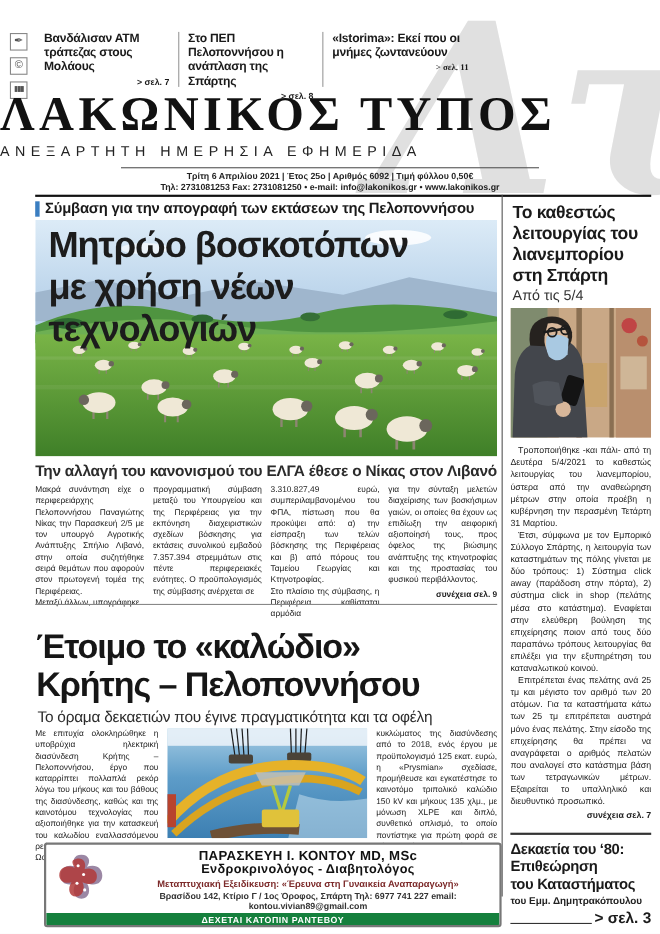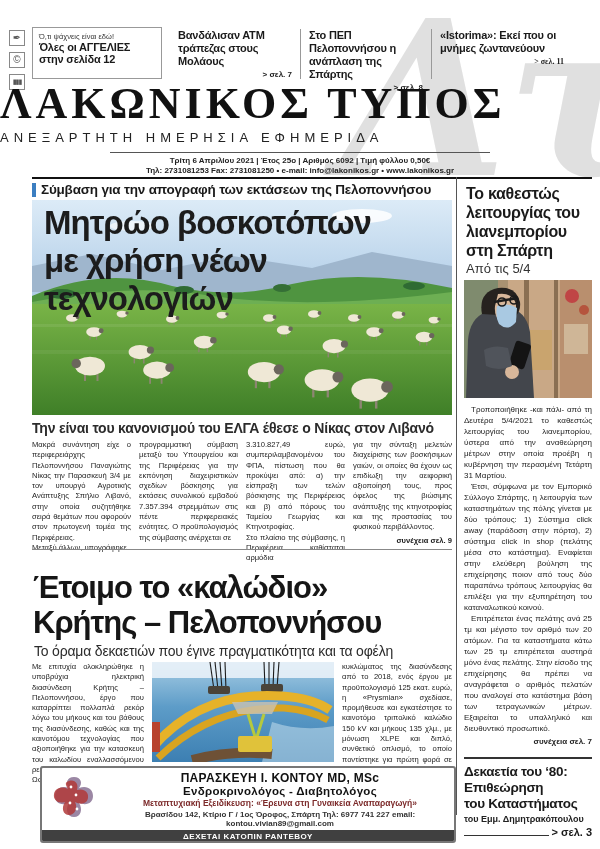--- a/index.html
+++ b/index.html
@@ -85,41 +85,36 @@
   .sb-photo { left:464px; top:280px; width:128px; height:118px; overflow:hidden; z-index:1;}
   .sb-body { left:464px; top:404px; width:128px; font-size:8px; line-height:11px; color:#222; text-align:justify; z-index:2;}
   .sb-body p { margin:0; text-indent:7px; }
   .sb-cont { text-align:right; font-weight:700; margin-top:2px; }
   .sb-rule { left:464px; top:757px; width:128px; height:2px; background:#333; z-index:2;}
   .sb-promo { left:464px; top:764px; width:128px; z-index:2;}
   .sb-promo .pt { font-size:13.5px; font-weight:700; line-height:16px; letter-spacing:-.3px; }
   .sb-promo .pa { font-size:9px; font-weight:700; color:#222; margin-top:2px; }
   .sb-promo .pl { display:flex; align-items:flex-end; margin-top:2px; }
   .sb-promo .pl .ln { flex:1; border-bottom:1px solid #333; margin-bottom:2px; }
-  .sb-promo .pl .pg { font-size:11px; font-weight:700; margin-left:2px; }
+  .sb-promo .pl .pg { font-size:14px; font-weight:700; margin-left:2px; }
 </style>
 </head>
 <body>
 
 <div class="page">
 
   <div class="watermark">Λτ</div>
 
   <div class="abs rail">
     <div class="ric">✒</div>
     <div class="ric">©</div>
     <div class="ric" style="font-size:7px; letter-spacing:-1px;">▮▮▮</div>
   </div>
 
   <div class="abs topbar">
-    <div class="adsbox">
-      <div class="l1">Ό,τι ψάχνεις είναι εδώ!</div>
-      <div class="l2">Όλες οι ΑΓΓΕΛΙΕΣ</div>
-      <div class="l3">στην σελίδα 12</div>
-    </div>
     <div class="teaser" style="width:130px;">
       <div class="tt">Βανδάλισαν ΑΤΜ τράπεζας στους Μολάους</div>
       <div class="pg">&gt; σελ. 7</div>
     </div>
     <div class="tdiv"></div>
     <div class="teaser" style="width:130px;">
       <div class="tt">Στο ΠΕΠ Πελοποννήσου η ανάπλαση της Σπάρτης</div>
       <div class="pg">&gt; σελ. 8</div>
     </div>
     <div class="tdiv"></div>
@@ -196,24 +191,24 @@
       <use href="#sh" transform="translate(290,180) scale(1.45)"></use>
       <use href="#sh" transform="translate(338,190) scale(1.55)"></use>
     </svg>
   </div>
 
   <div class="abs headline1">
     <div>Μητρώο βοσκοτόπων</div>
     <div>με χρήση νέων τεχνολογιών</div>
   </div>
 
-  <div class="abs caption1">Την είναι του κανονισμού του ΕΛΓΑ έθεσε ο Νίκας στον Λιβανό</div>
+  <div class="abs caption1">Την αλλαγή του κανονισμού του ΕΛΓΑ έθεσε ο Νίκας στον Λιβανό</div>
 
   <div class="abs bodyrow1">
-    <div class="bcol">Μακρά συνάντηση είχε ο περιφερειάρχης Πελοποννήσου Παναγιώτης Νίκας την Παρασκευή 3/4 με τον υπουργό Αγροτικής Ανάπτυξης Σπήλιο Λιβανό, στην οποία συζητήθηκε σειρά θεμάτων που αφορούν στον πρωτογενή τομέα της Περιφέρειας.
+    <div class="bcol">Μακρά συνάντηση είχε ο περιφερειάρχης Πελοποννήσου Παναγιώτης Νίκας την Παρασκευή 2/5 με τον υπουργό Αγροτικής Ανάπτυξης Σπήλιο Λιβανό, στην οποία συζητήθηκε σειρά θεμάτων που αφορούν στον πρωτογενή τομέα της Περιφέρειας.
 Μεταξύ άλλων, υπογράφηκε</div>
     <div class="bcol">προγραμματική σύμβαση μεταξύ του Υπουργείου και της Περιφέρειας για την εκπόνηση διαχειριστικών σχεδίων βόσκησης για εκτάσεις συνολικού εμβαδού 7.357.394 στρεμμάτων στις πέντε περιφερειακές ενότητες. Ο προϋπολογισμός της σύμβασης ανέρχεται σε</div>
     <div class="bcol">3.310.827,49 ευρώ, συμπεριλαμβανομένου του ΦΠΑ, πίστωση που θα προκύψει από: α) την είσπραξη των τελών βόσκησης της Περιφέρειας και β) από πόρους του Ταμείου Γεωργίας και Κτηνοτροφίας.
 Στο πλαίσιο της σύμβασης, η Περιφέρεια καθίσταται αρμόδια</div>
     <div class="bcol">για την σύνταξη μελετών διαχείρισης των βοσκήσιμων γαιών, οι οποίες θα έχουν ως επιδίωξη την αειφορική αξιοποίησή τους, προς όφελος της βιώσιμης ανάπτυξης της κτηνοτροφίας και της προστασίας του φυσικού περιβάλλοντος.</div>
   </div>
   <div class="abs cont1">συνέχεια σελ. 9</div>
 
   <div class="abs rule-mid"></div>
 
@@ -277,21 +272,21 @@
             <circle cx="26" cy="36" r="1.4" fill="#fff"></circle>
         </svg>
       </div>
       <div class="adtext">
         <div class="adname">ΠΑΡΑΣΚΕΥΗ Ι. ΚΟΝΤΟΥ  MD, MSc</div>
         <div class="adspec">Ενδροκρινολόγος - Διαβητολόγος</div>
         <div class="addet">Μεταπτυχιακή Εξειδίκευση: «Έρευνα στη Γυναικεία Αναπαραγωγή»</div>
         <div class="adaddr">Βρασίδου 142, Κτίριο Γ / 1ος Όροφος, Σπάρτη Τηλ: 6977 741 227  email: kontou.vivian89@gmail.com</div>
       </div>
     </div>
-    <div class="adbar" style="background:#404040;">ΔΕΧΕΤΑΙ ΚΑΤΟΠΙΝ ΡΑΝΤΕΒΟΥ</div>
+    <div class="adbar" style="background:#15803d;">ΔΕΧΕΤΑΙ ΚΑΤΟΠΙΝ ΡΑΝΤΕΒΟΥ</div>
   </div>
 
   <div class="abs siderule"></div>
 
   <div class="abs sb-headline">Το καθεστώς λειτουργίας του λιανεμπορίου στη Σπάρτη</div>
   <div class="abs sb-sub">Από τις 5/4</div>
 
   <div class="abs sb-photo">
     <svg width="128" height="118" viewBox="0 0 128 118" xmlns="http://www.w3.org/2000/svg">
       <rect width="128" height="118" fill="#c9a886"></rect>

